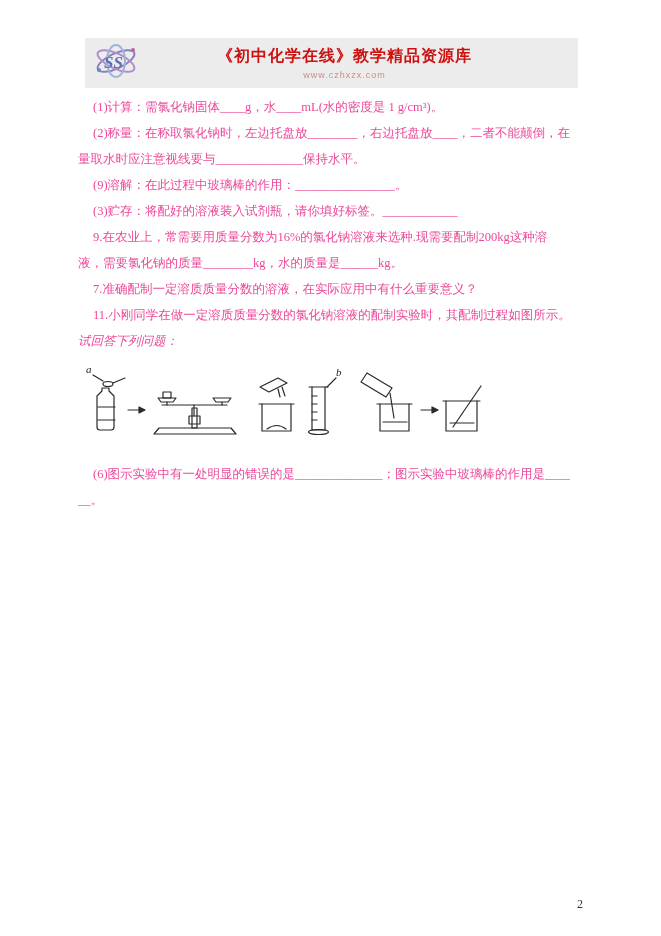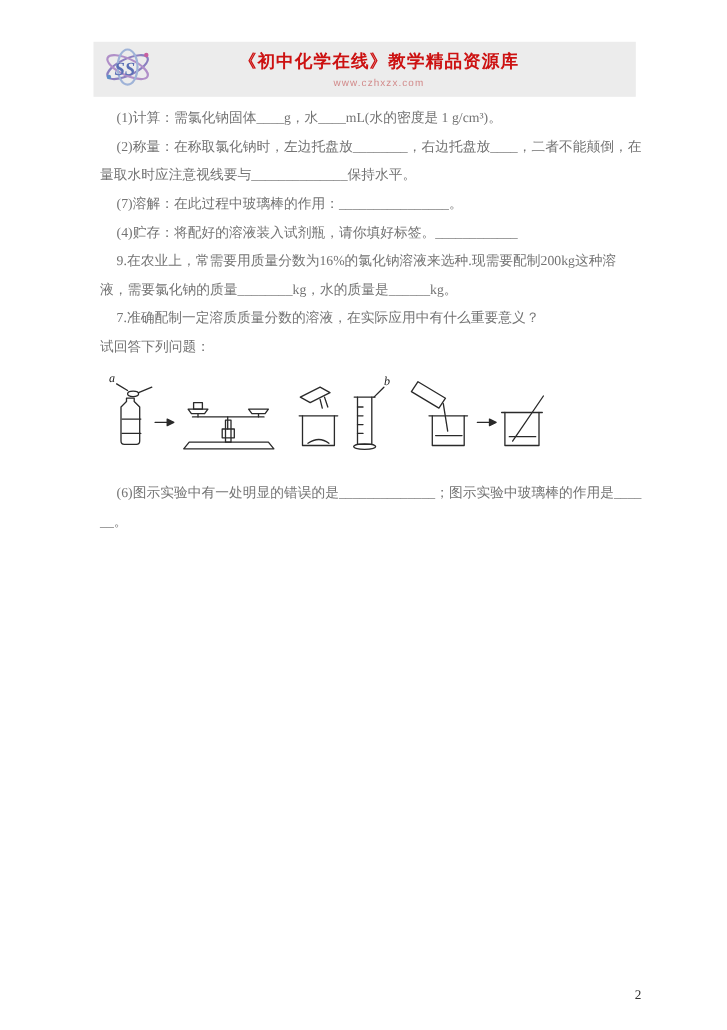--- a/index.html
+++ b/index.html
@@ -34,29 +34,29 @@
   }
   .header-url {
     color: #d28a8a;
     font-size: 9px;
     margin-top: 3px;
     letter-spacing: 1px;
     font-family: "Liberation Sans", sans-serif;
   }
   .body-text {
     position: absolute;
-    left: 91px; top: 94px;
+    left: 78px; top: 94px;
     width: 494px;
     font-size: 12.5px;
-    color: #737373;
+    color: #ec4899;
     line-height: 26px;
     word-break: break-all;
   }
   .body-text p { text-indent: 1.2em; }
-  .body-text p.noindent { text-indent: 0; }
+  .body-text p.noindent { text-indent: 0; font-style: italic; }
   .figure-wrap { margin: 6px 0 4px 6px; text-indent: 0; }
   .page-number {
     position: absolute;
     right: 76px; bottom: 24px;
     font-size: 12px;
     color: #333333;
   }
 </style>
 </head>
 <body>
@@ -78,24 +78,25 @@
     </div>
     <div class="header-text">
       <div class="header-title">《初中化学在线》教学精品资源库</div>
       <div class="header-url">www.czhxzx.com</div>
     </div>
   </div>
 
   <div class="body-text">
     <p>(1)计算：需氯化钠固体____g，水____mL(水的密度是 1 g/cm³)。</p>
     <p>(2)称量：在称取氯化钠时，左边托盘放________，右边托盘放____，二者不能颠倒，在量取水时应注意视线要与______________保持水平。</p>
-    <p>(7)溶解：在此过程中玻璃棒的作用：________________。</p>
-    <p>(4)贮存：将配好的溶液装入试剂瓶，请你填好标签。____________</p>
+    <p>(9)溶解：在此过程中玻璃棒的作用：________________。</p>
+    <p>(3)贮存：将配好的溶液装入试剂瓶，请你填好标签。____________</p>
     <p>9.在农业上，常需要用质量分数为16%的氯化钠溶液来选种.现需要配制200kg这种溶液，需要氯化钠的质量________kg，水的质量是______kg。</p>
     <p>7.准确配制一定溶质质量分数的溶液，在实际应用中有什么重要意义？</p>
+    <p>11.小刚同学在做一定溶质质量分数的氯化钠溶液的配制实验时，其配制过程如图所示。</p>
     <p class="noindent">试回答下列问题：</p>
 
     <div class="figure-wrap">
       <svg width="408" height="88" viewBox="0 0 408 88">
         <g stroke="#2a2a2a" stroke-width="1.2" fill="none" stroke-linecap="round" stroke-linejoin="round">
 
           <line x1="9" y1="15" x2="19" y2="21"></line>
 
           <ellipse cx="24" cy="24" rx="5" ry="2.5"></ellipse>
           <line x1="29" y1="23" x2="41" y2="18"></line>

